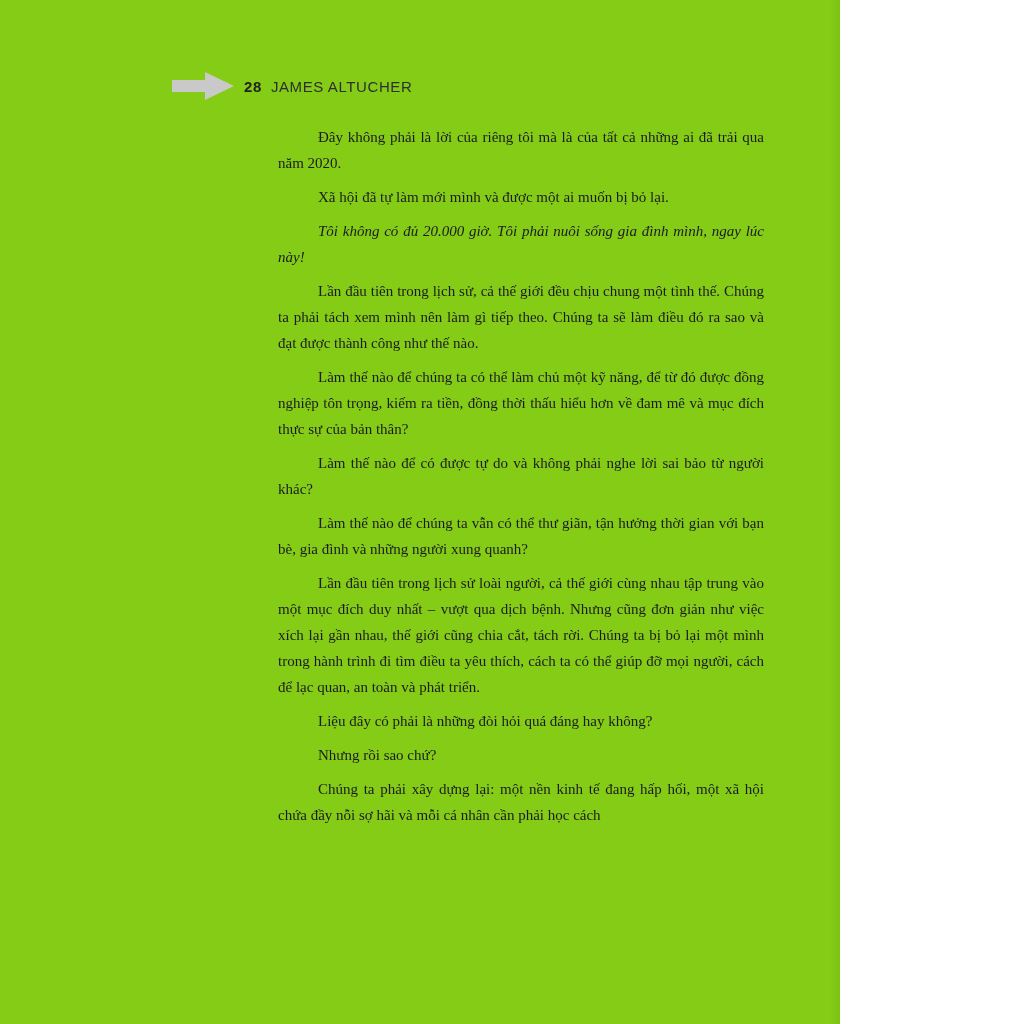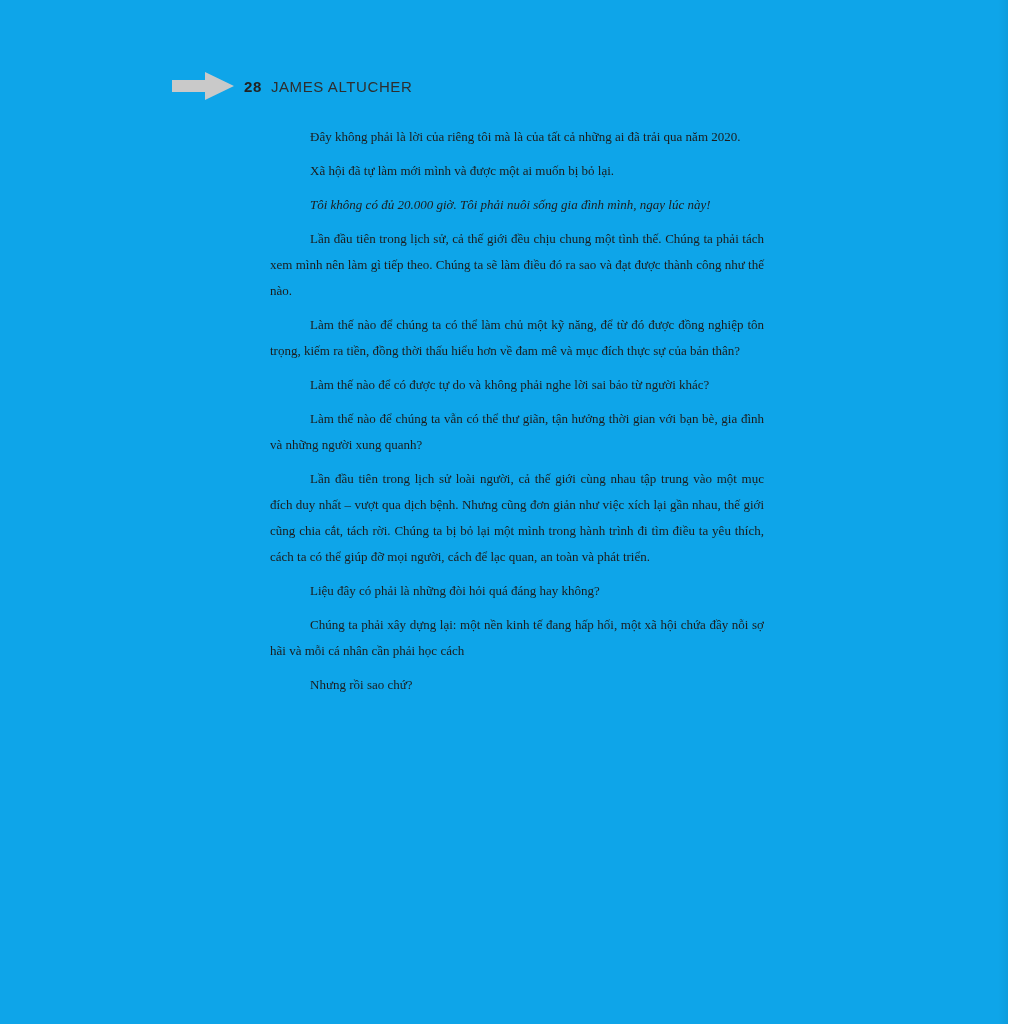--- a/index.html
+++ b/index.html
@@ -2,23 +2,23 @@
 <html lang="vi"><head>
 <meta charset="utf-8">
 <style>
   html, body {
     margin: 0;
     padding: 0;
     background: #ffffff;
   }
   .page {
     position: relative;
-    width: 1008px;
+    width: 840px;
     height: 1024px;
-    background: #0ea5e9;
+    background: #84cc16;
     overflow: hidden;
     font-family: "Liberation Serif", "DejaVu Serif", serif;
     text-decoration: underline;
   }
   
   .scan-edge {
     position: absolute;
     top: 0; right: 0;
     width: 10px; height: 1024px;
     background: linear-gradient(to right, rgba(0,0,0,0), rgba(0,0,0,0.05));
@@ -50,22 +50,22 @@
     color: #222222;
   }
   .body-text {
     position: absolute;
     top: 124px;
     left: 262px;
     width: 502px;
     color: #1c1c1c;
   }
   .body-text p {
-    margin: 0 0 8px 8px;
-    font-size: 13px;
+    margin: 0 0 8px 16px;
+    font-size: 15px;
     line-height: 26px;
     text-align: justify;
     text-indent: 40px;
     color: #1c1c1c;
   }
   .body-text p[data-style="italic"] {
     font-style: italic;
   }
 </style>
 </head>
@@ -87,18 +87,18 @@
   <div class="body-text">
     <p data-style="normal">Đây không phải là lời của riêng tôi mà là của tất cả những ai đã trải qua năm 2020.</p>
     <p data-style="normal">Xã hội đã tự làm mới mình và được một ai muốn bị bỏ lại.</p>
     <p data-style="italic">Tôi không có đủ 20.000 giờ. Tôi phải nuôi sống gia đình mình, ngay lúc này!</p>
     <p data-style="normal">Lần đầu tiên trong lịch sử, cả thế giới đều chịu chung một tình thế. Chúng ta phải tách xem mình nên làm gì tiếp theo. Chúng ta sẽ làm điều đó ra sao và đạt được thành công như thế nào.</p>
     <p data-style="normal">Làm thế nào để chúng ta có thể làm chủ một kỹ năng, để từ đó được đồng nghiệp tôn trọng, kiếm ra tiền, đồng thời thấu hiểu hơn về đam mê và mục đích thực sự của bản thân?</p>
     <p data-style="normal">Làm thế nào để có được tự do và không phải nghe lời sai bảo từ người khác?</p>
     <p data-style="normal">Làm thế nào để chúng ta vẫn có thể thư giãn, tận hưởng thời gian với bạn bè, gia đình và những người xung quanh?</p>
     <p data-style="normal">Lần đầu tiên trong lịch sử loài người, cả thế giới cùng nhau tập trung vào một mục đích duy nhất – vượt qua dịch bệnh. Nhưng cũng đơn giản như việc xích lại gần nhau, thế giới cũng chia cắt, tách rời. Chúng ta bị bỏ lại một mình trong hành trình đi tìm điều ta yêu thích, cách ta có thể giúp đỡ mọi người, cách để lạc quan, an toàn và phát triển.</p>
     <p data-style="normal">Liệu đây có phải là những đòi hỏi quá đáng hay không?</p>
+    <p data-style="normal">Nhưng rồi sao chứ?</p>
     <p data-style="normal">Chúng ta phải xây dựng lại: một nền kinh tế đang hấp hối, một xã hội chứa đầy nỗi sợ hãi và mỗi cá nhân cần phải học cách</p>
-    <p data-style="normal">Nhưng rồi sao chứ?</p>
   </div>
 
   <div class="scan-edge"></div>
 </div>
 
 </body></html>

